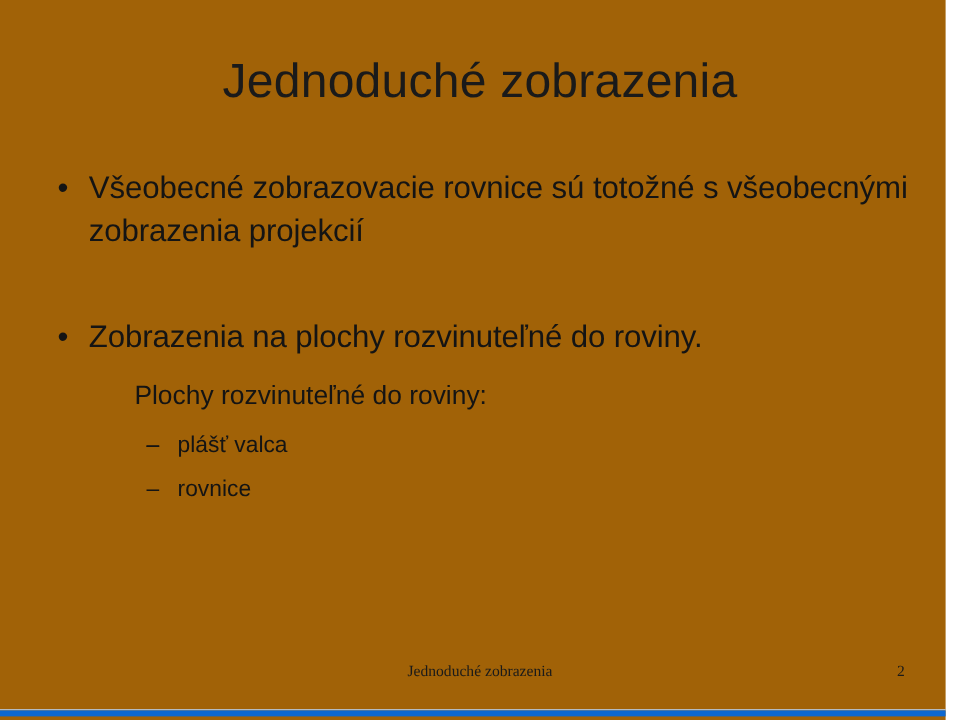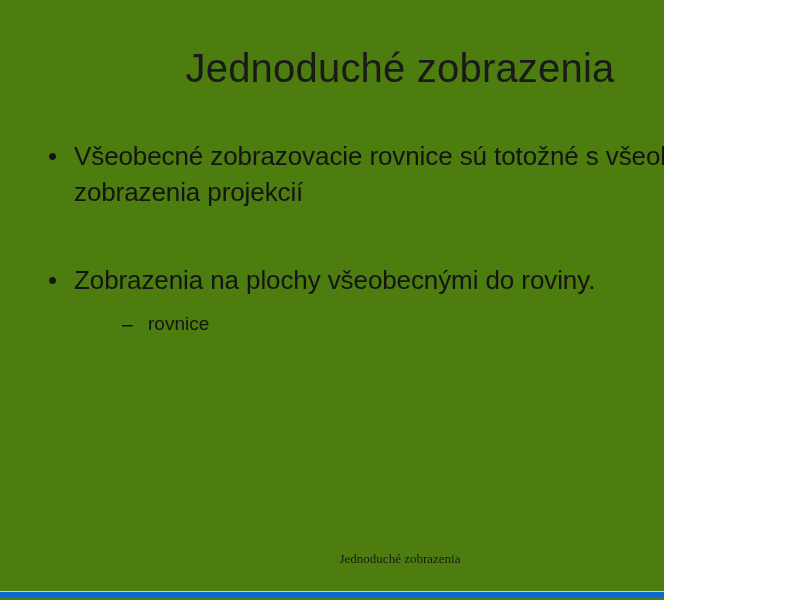--- a/index.html
+++ b/index.html
@@ -7,23 +7,23 @@
     margin: 0;
     padding: 0;
     background: #ffffff;
   }
   body {
     font-family: "Liberation Sans", sans-serif;
     color: #000000;
   }
   .slide {
     position: relative;
-    width: 664px;
+    width: 788px;
     height: 600px;
-    background: #4d7c0f;
+    background: #a16207;
     overflow: hidden;
     box-sizing: border-box;
   }
 
   
   .slide-title {
     position: absolute;
     left: 0;
     top: 44px;
     width: 800px;
@@ -154,32 +154,34 @@
 
     <div class="bullet-l1">
       <span class="marker">•</span>
       <span class="text">Všeobecné zobrazovacie rovnice sú totožné s všeobecnými zobrazenia projekcií</span>
     </div>
 
     <div class="gap-block"></div>
 
     <div class="bullet-l1">
       <span class="marker">•</span>
-      <span class="text">Zobrazenia na plochy všeobecnými do roviny.</span>
+      <span class="text">Zobrazenia na plochy rozvinuteľné do roviny.</span>
     </div>
 
+    <div class="sub-heading">Plochy rozvinuteľné do roviny:</div>
 
     <div class="sub-list">
 
       <div class="sub-item">
         <span class="marker">–</span>
       </div>
 
       <div class="sub-item">
         <span class="marker">–</span>
+        <span>plášť valca</span>
       </div>
 
       <div class="sub-item">
         <span class="marker">–</span>
         <span>rovnice</span>
       </div>
 
     </div>
   </div>
 

